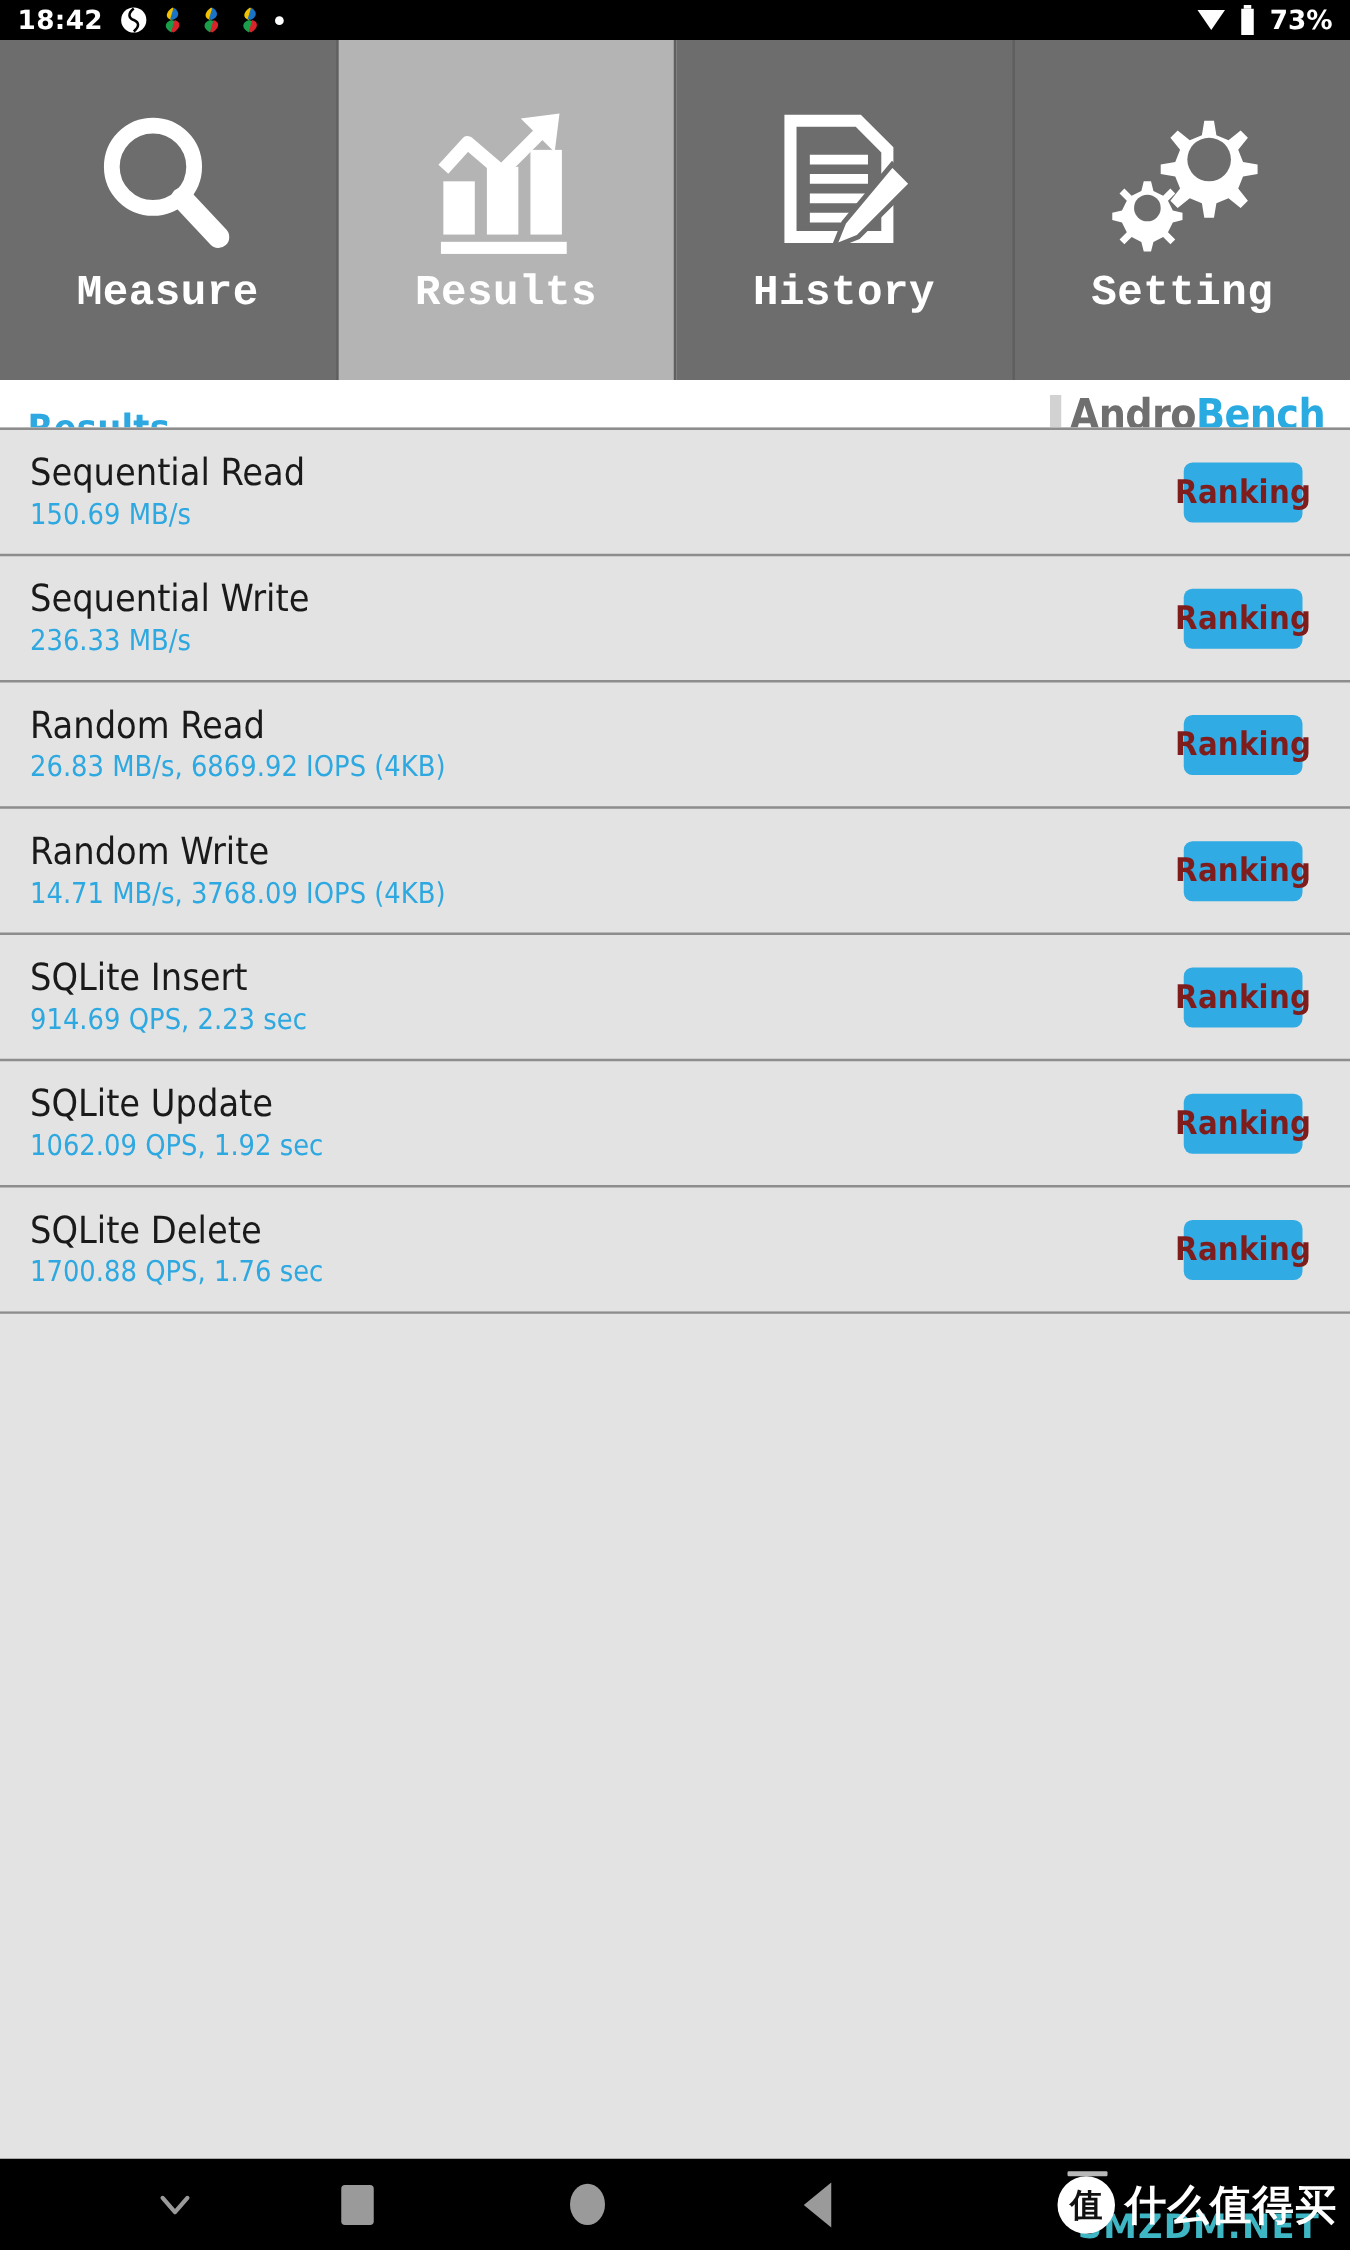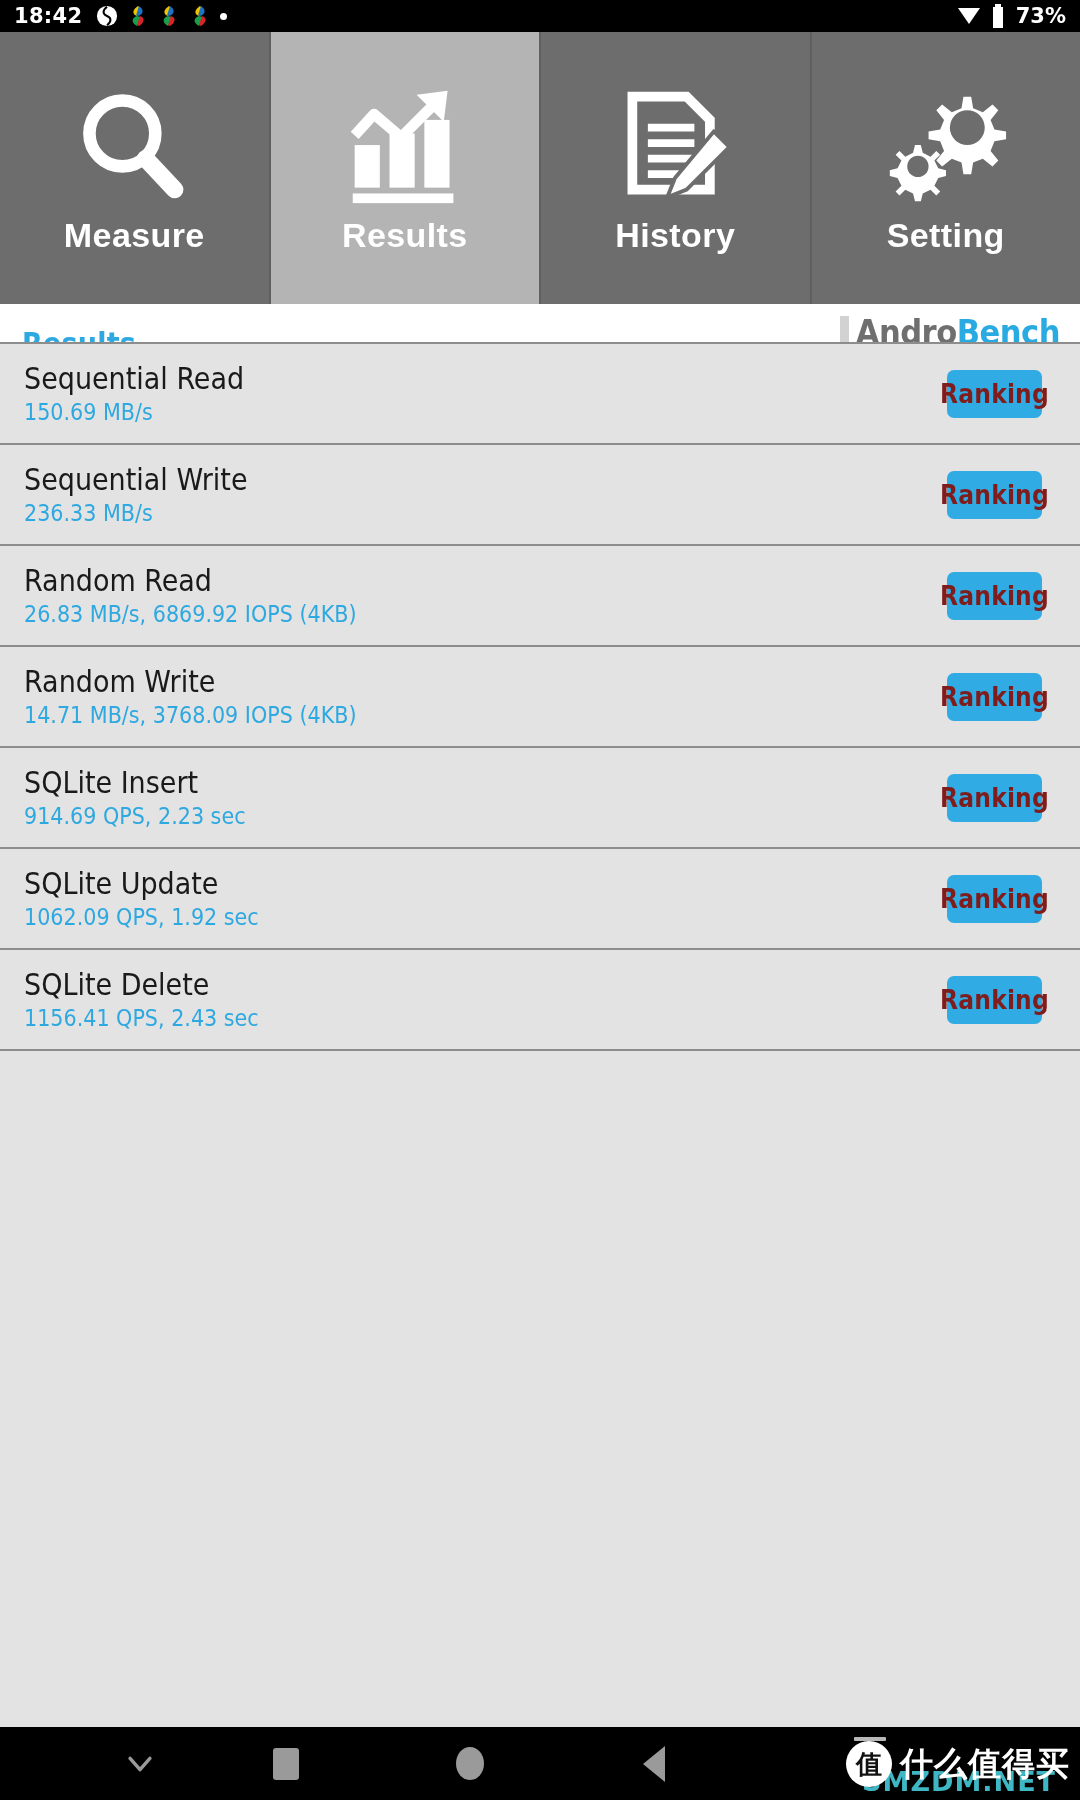--- a/index.html
+++ b/index.html
@@ -33,21 +33,21 @@
     flex:1 1 0; background:#6d6d6d;
     display:flex; flex-direction:column; align-items:center; justify-content:center;
     border-right:2px solid #5f5f5f;
     position:relative;
   }
   .tab:last-child { border-right:none; }
   .tab.active { background:#b4b4b4; }
   .tab-icon { height:130px; display:flex; align-items:center; justify-content:center; margin-bottom:4px; }
   .tab-label {
     color:#fff; font-size:34px; font-weight:bold;
-    font-family:Liberation Sans, sans-serif; letter-spacing:0.4px;
+    font-family:Liberation Mono, monospace; letter-spacing:0.4px;
   }
   .whitebar {
     position:absolute; top:304px; left:0; width:1080px; height:38px; background:#ffffff;
     display:flex; align-items:center;
   }
   .results-title {
     position:absolute; left:22px; top:326px;
     color:#2da8e0; font-size:30px; font-weight:bold;
     font-family:"DejaVu Sans Condensed","DejaVu Sans", sans-serif;
     letter-spacing:0.2px;
@@ -287,21 +287,21 @@
       <div class="row-texts">
         <div class="row-title">SQLite Update</div>
         <div class="row-value">1062.09 QPS, 1.92 sec</div>
       </div>
       <div class="rank-btn">Ranking</div>
     </div>
 
     <div class="row">
       <div class="row-texts">
         <div class="row-title">SQLite Delete</div>
-        <div class="row-value">1156.41 QPS, 2.43 sec</div>
+        <div class="row-value">1700.88 QPS, 1.76 sec</div>
       </div>
       <div class="rank-btn">Ranking</div>
     </div>
 
     <div class="list-bottom-line"></div>
   </div>
 
   <div class="navbar">
     <div class="nav-btn" style="left:100px; width:80px;">
       <svg class="nav-chevron" viewBox="0 0 24 24">

